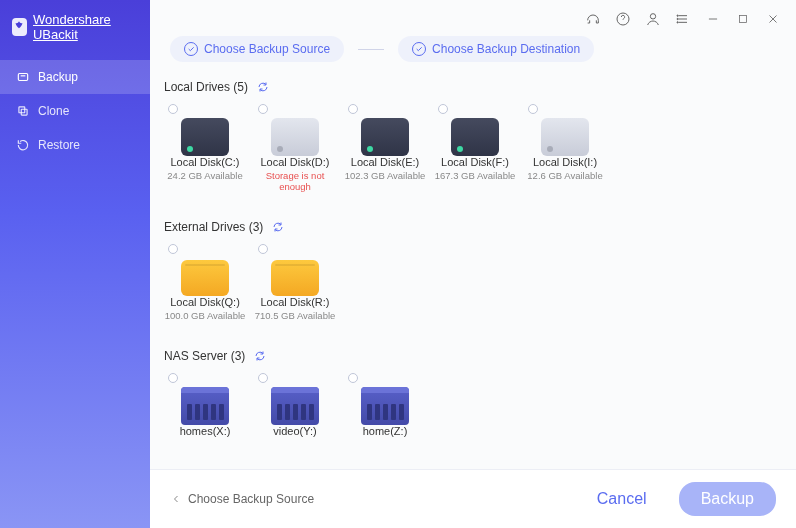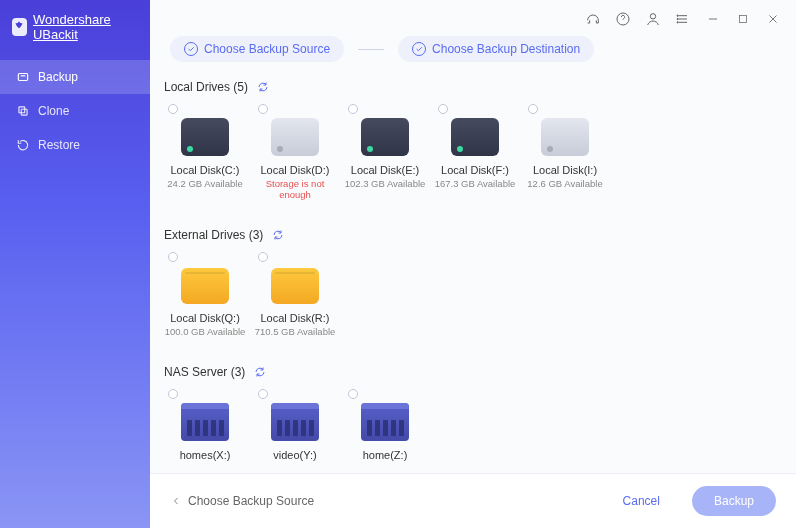--- a/index.html
+++ b/index.html
@@ -20,28 +20,28 @@
 .step .check { width: 14px; height: 14px; border: 1.5px solid #5a6cf0; border-radius: 50%; display:flex; align-items:center; justify-content:center; }
 .step .check svg { width: 8px; height: 8px; }
 .step-line { width: 26px; height: 1px; background: #d0d4e8; }
 .content { flex: 1; overflow-y: auto; padding: 0 20px 0 10px; }
 .section-header { display: flex; align-items: flex-end; gap: 8px; font-size: 12px; color: #333; padding: 6px 0 10px 4px; }
 .refresh { width: 14px; height: 14px; color:#5a6cf0; cursor:pointer; display:flex; align-items:center; justify-content:center;}
 .drive-grid { display: flex; flex-wrap: wrap; gap: 0; }
 .drive { width: 90px; display: flex; flex-direction: column; align-items: center; position: relative; padding: 0 2px 18px; margin: 0 0 4px; }
 .radio { position: absolute; top: 0; left: 8px; width: 10px; height: 10px; border: 1px solid #c0c6d8; border-radius: 50%; background:#fff; cursor:pointer; }
 .drive-icon { width: 54px; height: 44px; margin-top: 8px; display:flex; align-items:flex-end; justify-content:center; }
-.drive-label { font-size: 11px; color: #333; margin-top: 8px; text-align:right; }
+.drive-label { font-size: 11px; color: #333; text-align:right; }
 .drive-sub { font-size: 9.5px; color: #888; margin-top: 2px; text-align:center; }
 .drive-sub.error { color: #e85050; }
 .footer { display: flex; align-items: center; padding: 12px 20px; border-top: 1px solid #eceef5; background:#fff; }
 .footer-left { display: flex; align-items: center; gap: 6px; font-size: 12px; color: #666; }
 .footer-left .back { display:flex; align-items:center; justify-content:center; }
 .footer-right { margin-left: auto; display: flex; gap: 10px; }
-.btn { padding: 8px 22px; border-radius: 16px; font-size: 12px; border: none; cursor: pointer; text-align: center; }
+.btn { padding: 8px 22px; border-radius: 16px; font-size: 16px; border: none; cursor: pointer; text-align: center; }
 .btn-cancel { background: transparent; color: #5a6cf0; }
 .btn-primary { background: #a8b4f8; color: #fff; }
 
 .hdd { width: 48px; height: 38px; border-radius: 6px; position: relative; }
 .hdd.dark { background: linear-gradient(180deg,#454a5e 0%,#2f3447 100%); }
 .hdd.light { background: linear-gradient(180deg,#e3e6ee 0%,#c8ccd8 100%); }
 .hdd::after { content:''; position:absolute; bottom:4px; left:6px; width:6px; height:6px; border-radius:50%; background:#3dd9a4; }
 .hdd.light::after { background:#a8acb8; }
 .ext { width: 48px; height: 36px; border-radius: 6px; background: linear-gradient(180deg,#fdc93e 0%,#f4a823 100%); position:relative; }
 .ext::before { content:''; position:absolute; top:4px; left:4px; right:4px; height:2px; background:rgba(0,0,0,0.08); border-radius:1px; }

